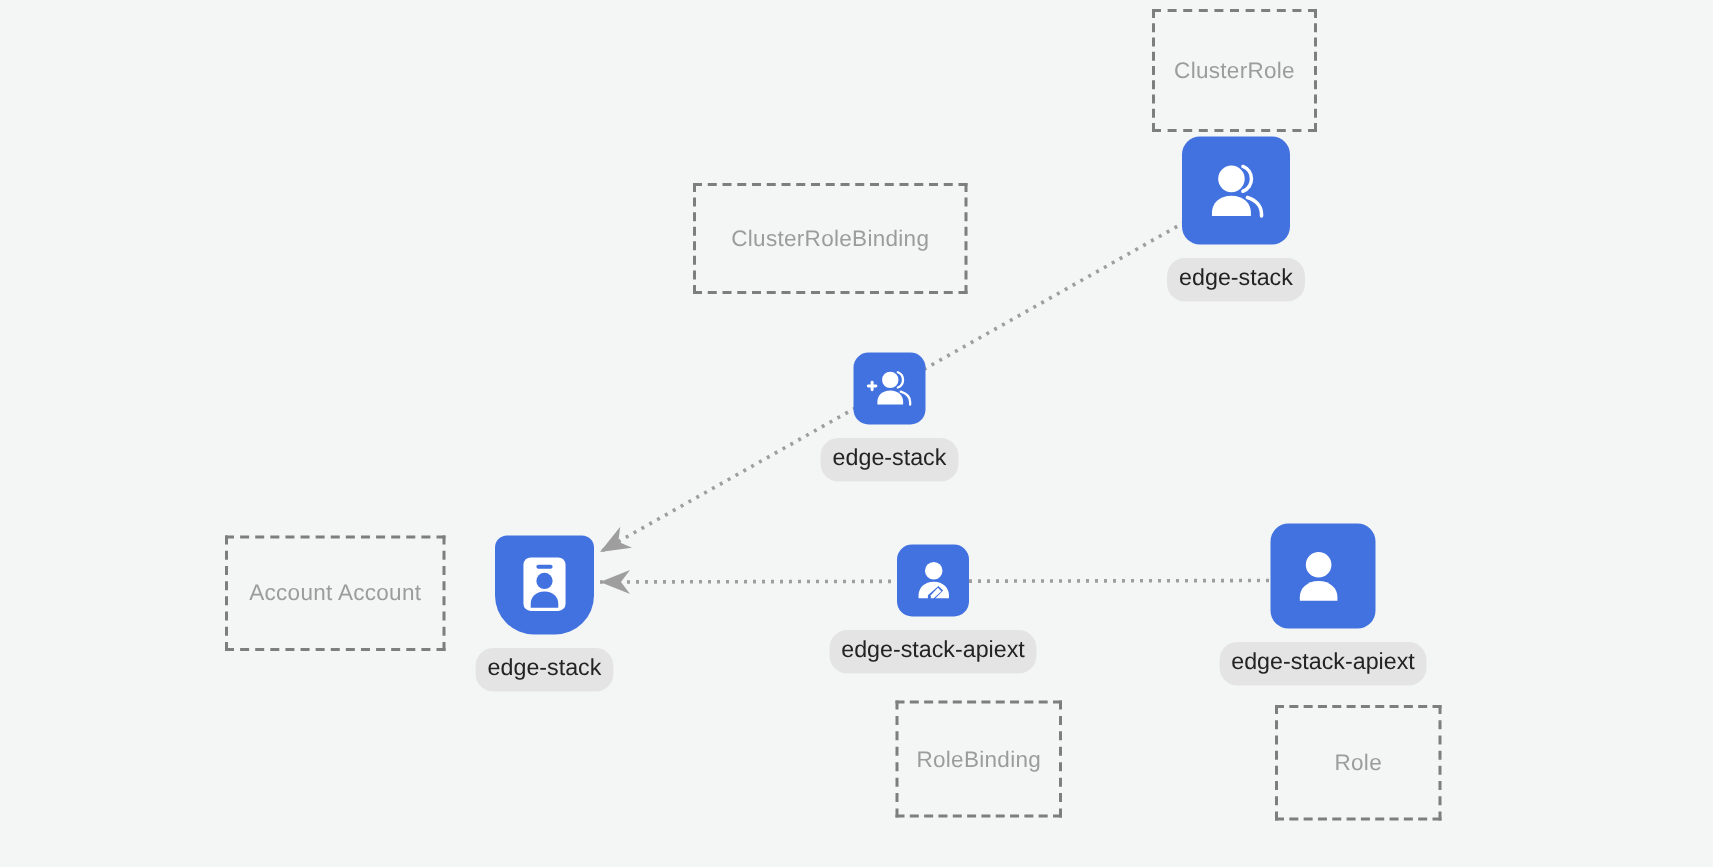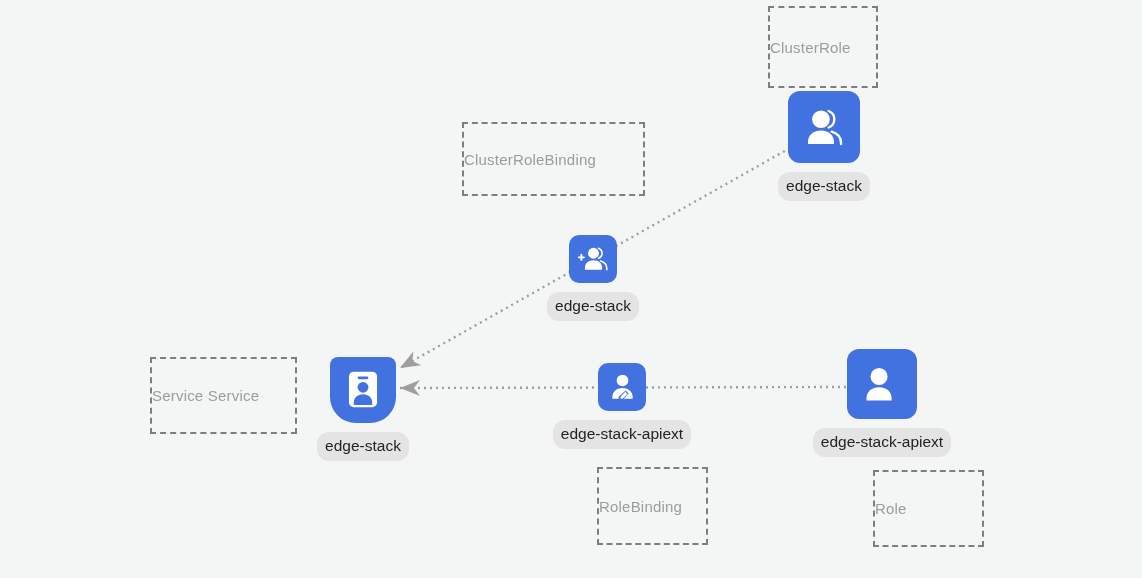--- a/index.html
+++ b/index.html
@@ -26,20 +26,21 @@
     pointer-events: none;
   }
 
   
   .kind-box {
     position: absolute;
     border: 2px dashed #7c7f7e;
     box-sizing: border-box;
     display: flex;
     align-items: center;
+    justify-content: center;
     background: transparent;
   }
   .kind-box .kind-label {
     font-size: 15px;
     color: #9a9d9c;
     letter-spacing: .2px;
     white-space: nowrap;
   }
 
   
@@ -95,26 +96,26 @@
     </svg>
 
   <div id="boxes-layer">
       <div class="kind-box" style="left: 768px; top: 6px; width: 110px; height: 82px;">
         <span class="kind-label">ClusterRole</span>
       </div>
       <div class="kind-box" style="left: 462px; top: 122px; width: 183px; height: 74px;">
         <span class="kind-label">ClusterRoleBinding</span>
       </div>
       <div class="kind-box" style="left: 150px; top: 357px; width: 147px; height: 77px;">
-        <span class="kind-label">Service Service</span>
+        <span class="kind-label">Account Account</span>
       </div>
       <div class="kind-box" style="left: 597px; top: 467px; width: 111px; height: 78px;">
         <span class="kind-label">RoleBinding</span>
       </div>
-      <div class="kind-box" style="left: 873px; top: 470px; width: 111px; height: 77px;">
+      <div class="kind-box" style="left: 850px; top: 470px; width: 111px; height: 77px;">
         <span class="kind-label">Role</span>
       </div>
     </div>
   <div id="nodes-layer">
       <div class="node" style="left: 714px; top: 91px; width: 220px;">
         <div class="node-icon rounded" style="width: 72px; height: 72px; background: rgb(66, 114, 224);">
           <svg width="59" height="59" viewBox="0 0 100 100">
             <circle cx="44" cy="36" r="15" fill="#ffffff"></circle>
             <path d="M44 55 C30 55 22 64 22 74 L22 78 L66 78 L66 74 C66 64 58 55 44 55 Z" fill="#ffffff"></path>
             <path d="M57 22 A15 15 0 0 1 57 50" fill="none" stroke="#ffffff" stroke-width="4" stroke-linecap="round"></path>

